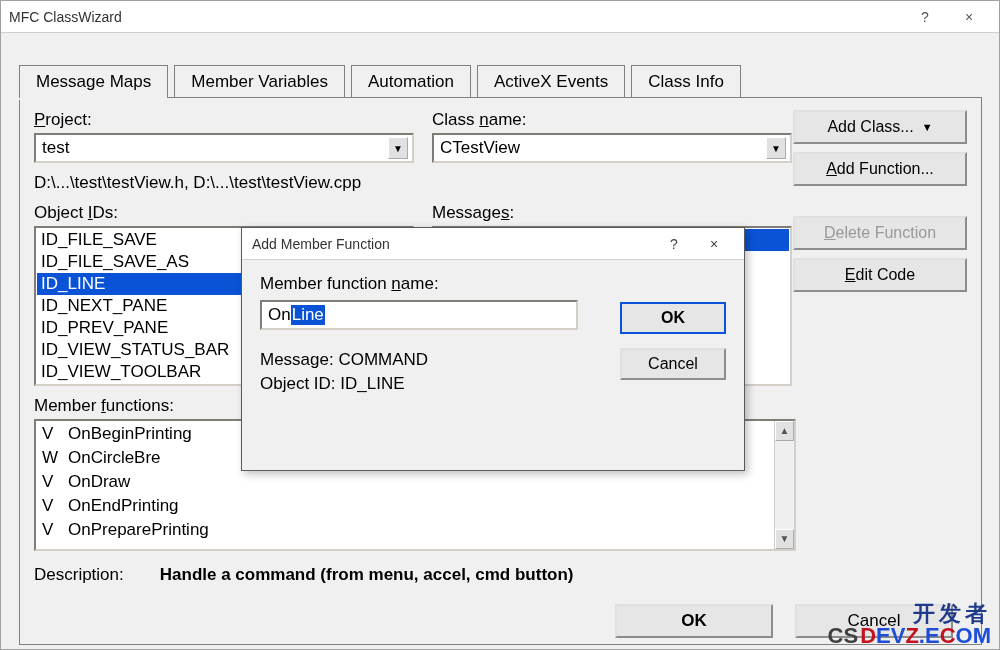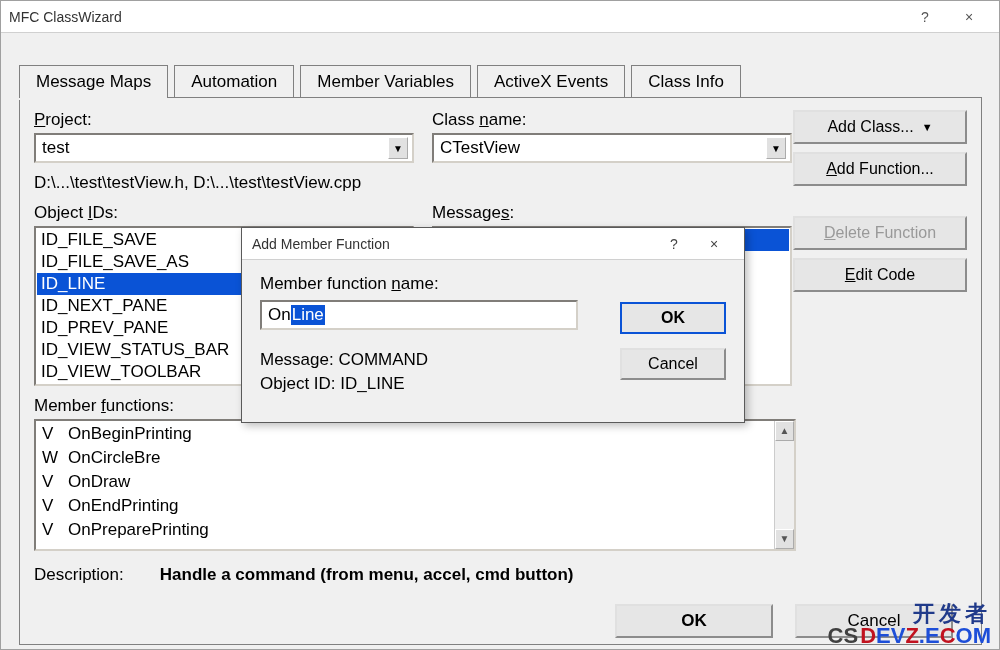--- a/index.html
+++ b/index.html
@@ -53,21 +53,21 @@
   .scroll-thumb-btn { height: 20px; background: #e1e1e1; border: 1px outset #fff; display:flex; align-items:center; justify-content:center; font-size:10px; color:#555;}
   
   .desc-row { margin-top: 14px; font-size: 17px; display: flex; gap: 36px; }
   .desc-label { }
   .desc-text { font-weight: bold; }
   
   .bottom-btns { position: absolute; right: 28px; bottom: 6px; display: flex; gap: 22px; }
   .bottom-btn { width: 158px; height: 34px; border: 2px outset #e0e0e0; background: #e6e6e6; font-size: 17px; font-weight: bold; display: flex; align-items: center; justify-content: center; cursor: pointer; }
   
   
-  .dialog { position: absolute; left: 240px; top: 226px; width: 504px; height: 196px; background: #f0f0f0; border: 1px solid #5a5a5a; box-shadow: 3px 3px 8px rgba(0,0,0,.25); z-index: 50; }
+  .dialog { position: absolute; left: 240px; top: 226px; width: 504px; height: 244px; background: #f0f0f0; border: 1px solid #5a5a5a; box-shadow: 3px 3px 8px rgba(0,0,0,.25); z-index: 50; }
   .dlg-title { height: 32px; background: #fff; display: flex; align-items: center; padding: 0 10px; font-size: 14px; border-bottom: 1px solid #d0d0d0; }
   .dlg-title-text { flex: 1; color: #333; }
   .dlg-title-btn { width: 40px; height: 28px; display: flex; align-items: center; justify-content: center; font-size: 14px; color: #444; cursor: pointer; }
   .dlg-body { padding: 14px 18px; position: relative; }
   .dlg-label { font-size: 17px; margin-bottom: 6px; }
   .dlg-input { width: 318px; height: 30px; border: 2px inset #d4d0c8; background: #fff; padding: 2px 6px; font-size: 17px; display: flex; align-items: center; }
   .dlg-input .sel { background: #0a53d6; color: #fff; padding: 0 1px; }
   .dlg-info { font-size: 17px; margin-top: 18px; line-height: 24px; }
   .dlg-btns { position: absolute; right: 18px; top: 42px; display: flex; flex-direction: column; gap: 14px; }
   .dlg-btn { width: 106px; height: 32px; border: 2px outset #e0e0e0; background: #e6e6e6; font-size: 16px; display: flex; align-items: center; justify-content: center; cursor: pointer; }
@@ -88,22 +88,22 @@
 
   <div class="titlebar">
     <div class="titlebar-title">MFC ClassWizard</div>
     <div class="titlebar-btn">?</div>
     <div class="titlebar-btn titlebar-close">×</div>
   </div>
 
   <div class="tab-area">
     <div class="tabs">
       <div class="tab active">Message Maps</div>
+      <div class="tab">Member Variables</div>
       <div class="tab">Automation</div>
-      <div class="tab">Member Variables</div>
       <div class="tab">ActiveX Events</div>
       <div class="tab">Class Info</div>
     </div>
 
     <div class="tab-panel">
 
       <div class="row1">
         <div class="col-left">
           <div class="label"><span class="underline-hint">P</span>roject:</div>
           <div class="combo">

